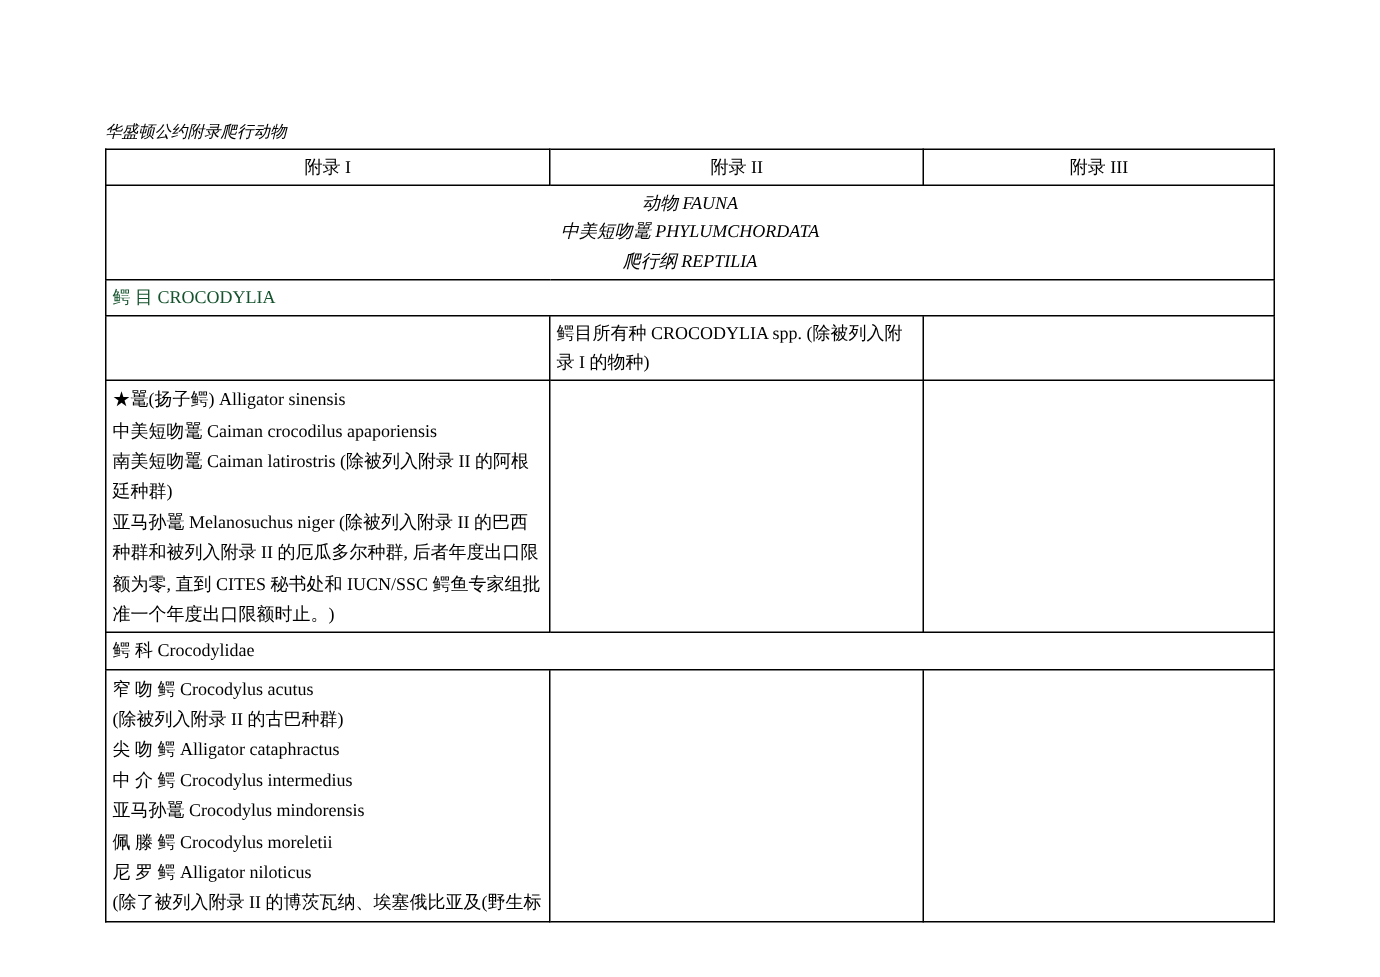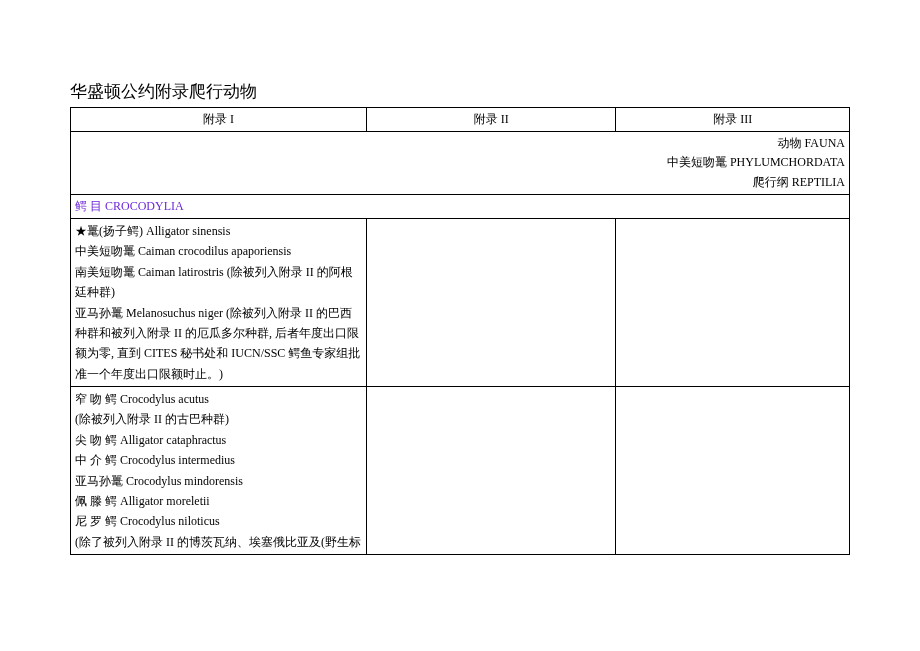--- a/index.html
+++ b/index.html
@@ -9,44 +9,45 @@
     }
     body {
       font-family: "SimSun", "宋体", serif;
       font-size: 12px;
       background: #fff;
       padding: 80px 70px 20px 70px;
       width: 920px;
       color: #000;
     }
     .doc-title {
-      font-size: 17px;
+      font-size: 11px;
       margin-bottom: 4px;
+      font-style: italic;
     }
     table {
       border-collapse: collapse;
       width: 100%;
       table-layout: fixed;
     }
     td, th {
       border: 1px solid #000;
       padding: 2px 4px;
       vertical-align: top;
       font-weight: normal;
       line-height: 1.6;
     }
     th {
       text-align: center;
     }
     .col1 { width: 38%; }
     .col2 { width: 32%; }
     .col3 { width: 30%; }
-    .center { text-align: right; }
+    .center { text-align: center; font-style: italic; }
     .order-header {
-      color: #6d28d9;
+      color: #14532d;
     }
     .content-cell {
       line-height: 1.7;
     }
     .content-line {
       display: block;
     }
   </style>
 </head>
 <body>
@@ -69,37 +70,45 @@
     <td colspan="3" class="center">
       <span class="content-line">动物 FAUNA</span>
       <span class="content-line">中美短吻鼍 PHYLUMCHORDATA</span>
       <span class="content-line">爬行纲 REPTILIA</span>
     </td>
   </tr>
   <tr>
     <td colspan="3" class="order-header">鳄 目 CROCODYLIA</td>
   </tr>
   <tr>
+    <td></td>
+    <td>鳄目所有种 CROCODYLIA spp. (除被列入附录 I 的物种)</td>
+    <td></td>
+  </tr>
+  <tr>
     <td class="content-cell">
       <span class="content-line">★鼍(扬子鳄) Alligator sinensis</span>
       <span class="content-line">中美短吻鼍 Caiman crocodilus apaporiensis</span>
       <span class="content-line">南美短吻鼍 Caiman latirostris (除被列入附录 II 的阿根廷种群)</span>
       <span class="content-line">亚马孙鼍 Melanosuchus niger (除被列入附录 II 的巴西种群和被列入附录 II 的厄瓜多尔种群, 后者年度出口限额为零, 直到 CITES 秘书处和 IUCN/SSC 鳄鱼专家组批准一个年度出口限额时止。)</span>
     </td>
     <td></td>
     <td></td>
   </tr>
   <tr>
+    <td colspan="3">鳄 科 Crocodylidae</td>
+  </tr>
+  <tr>
     <td class="content-cell">
       <span class="content-line">窄 吻 鳄 Crocodylus acutus</span>
       <span class="content-line">(除被列入附录 II 的古巴种群)</span>
       <span class="content-line">尖 吻 鳄 Alligator cataphractus</span>
       <span class="content-line">中 介 鳄 Crocodylus intermedius</span>
       <span class="content-line">亚马孙鼍 Crocodylus mindorensis</span>
-      <span class="content-line">佩 滕 鳄 Alligator moreletii</span>
-      <span class="content-line">尼 罗 鳄 Crocodylus niloticus</span>
+      <span class="content-line">佩 滕 鳄 Crocodylus moreletii</span>
+      <span class="content-line">尼 罗 鳄 Alligator niloticus</span>
       <span class="content-line">(除了被列入附录 II 的博茨瓦纳、埃塞俄比亚及(野生标</span>
     </td>
     <td></td>
     <td></td>
   </tr>
 </tbody>
   </table>
 
 </body></html>

